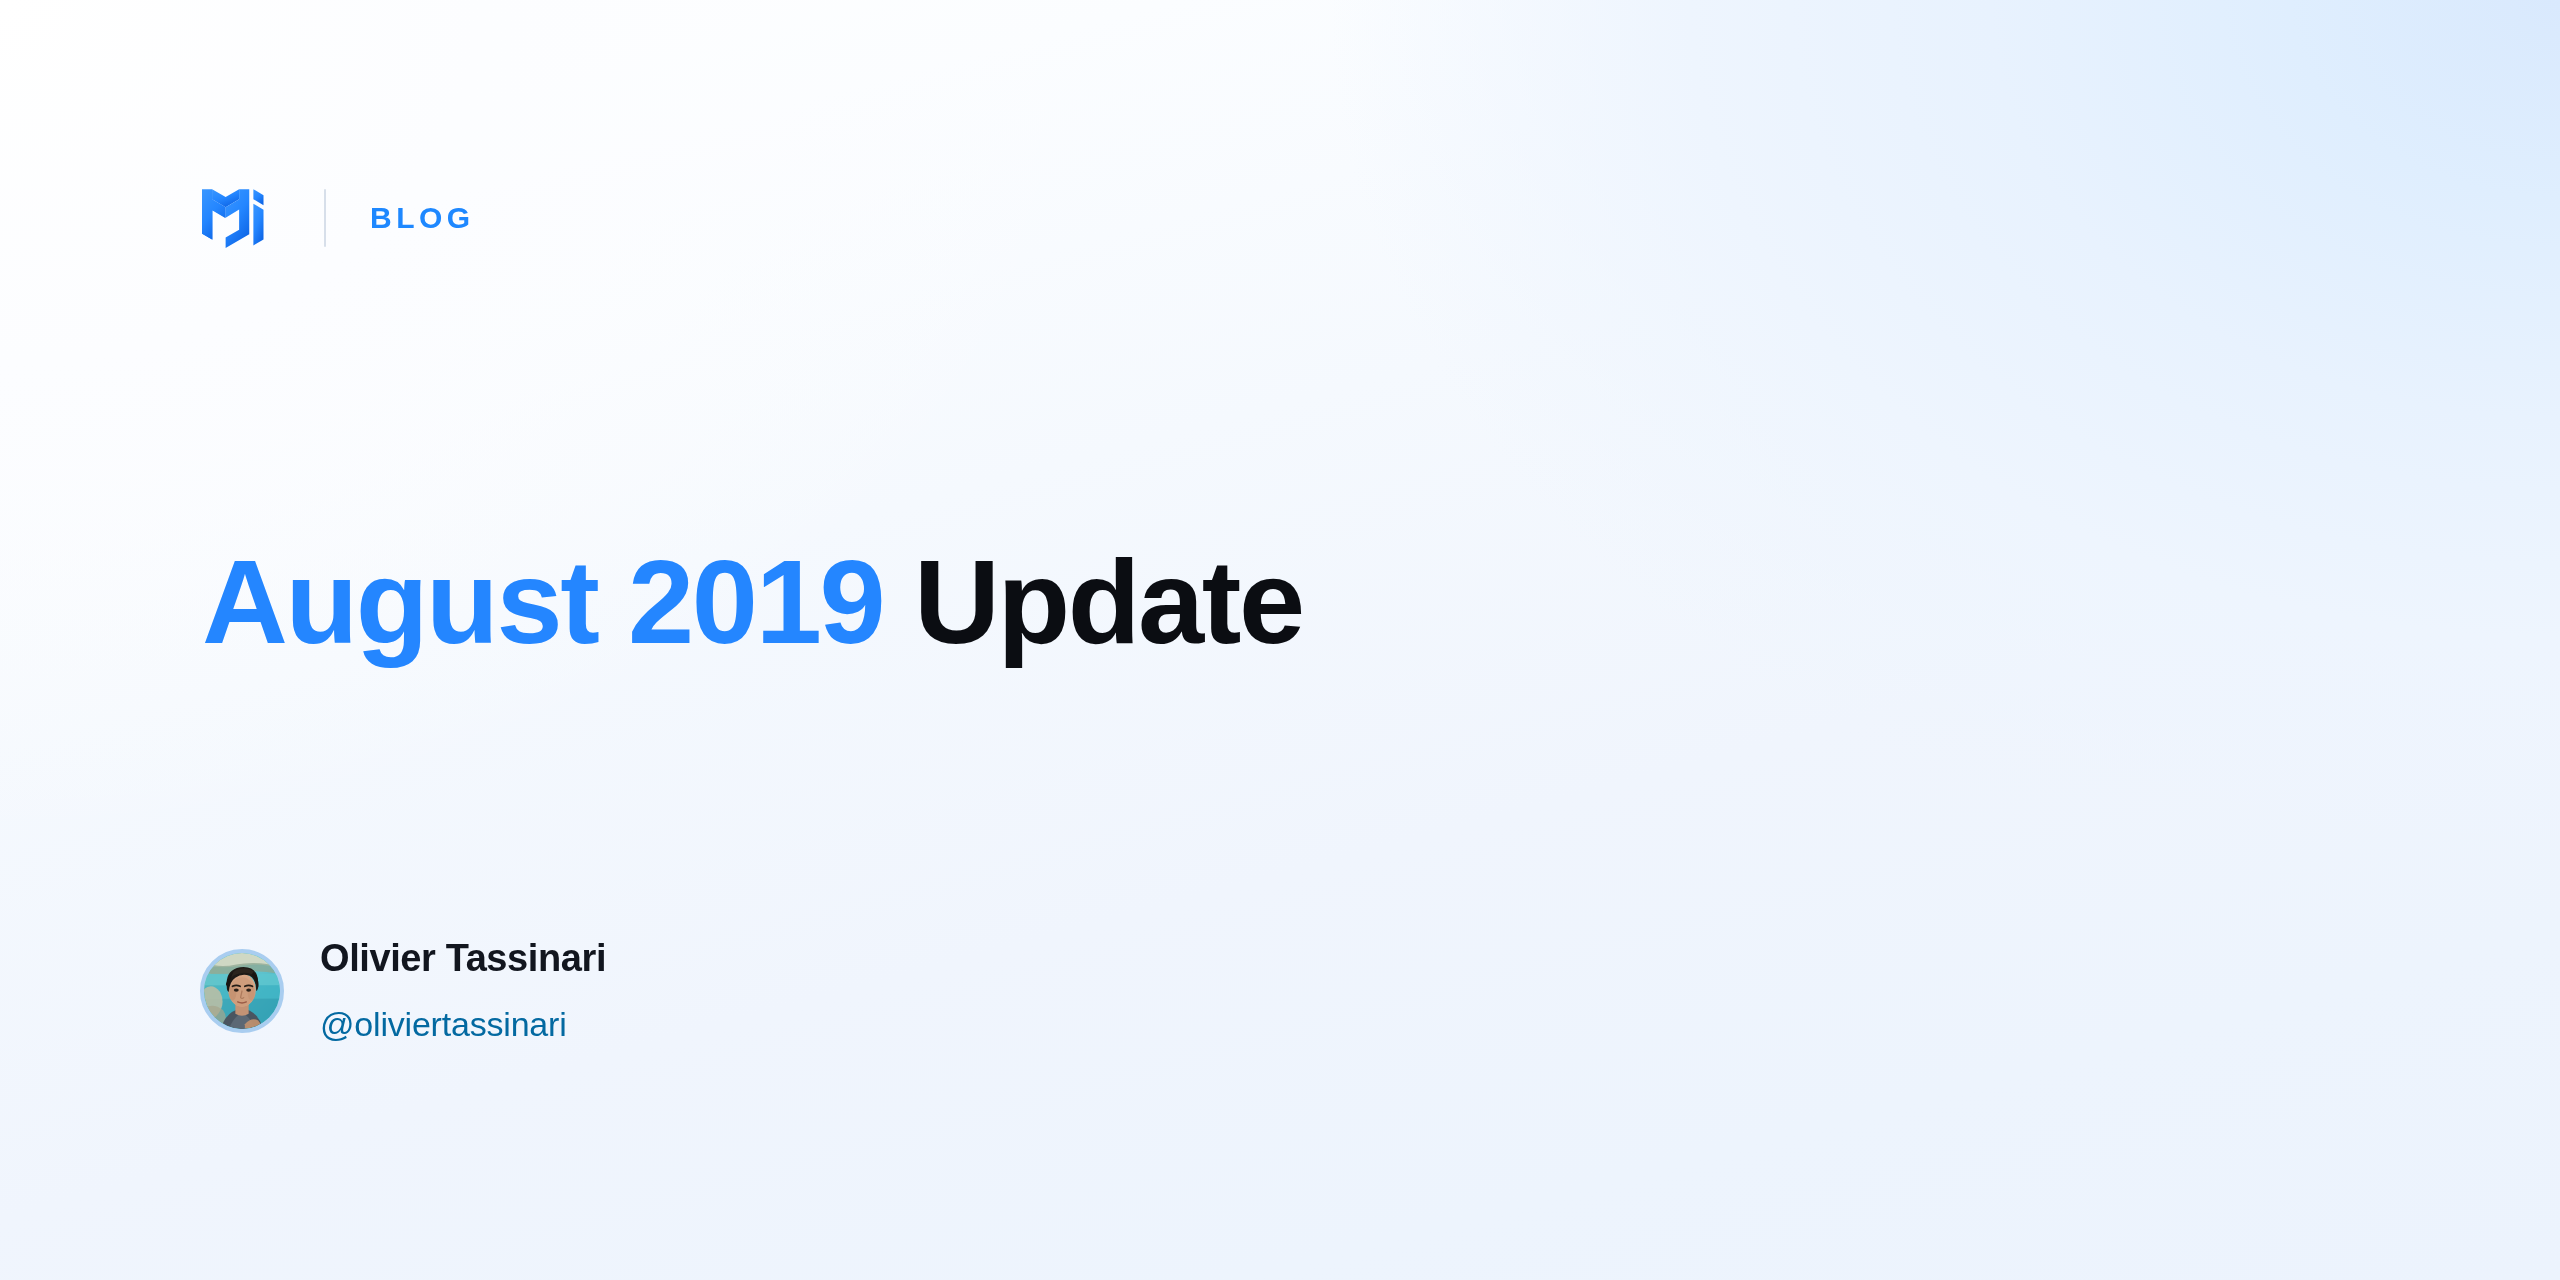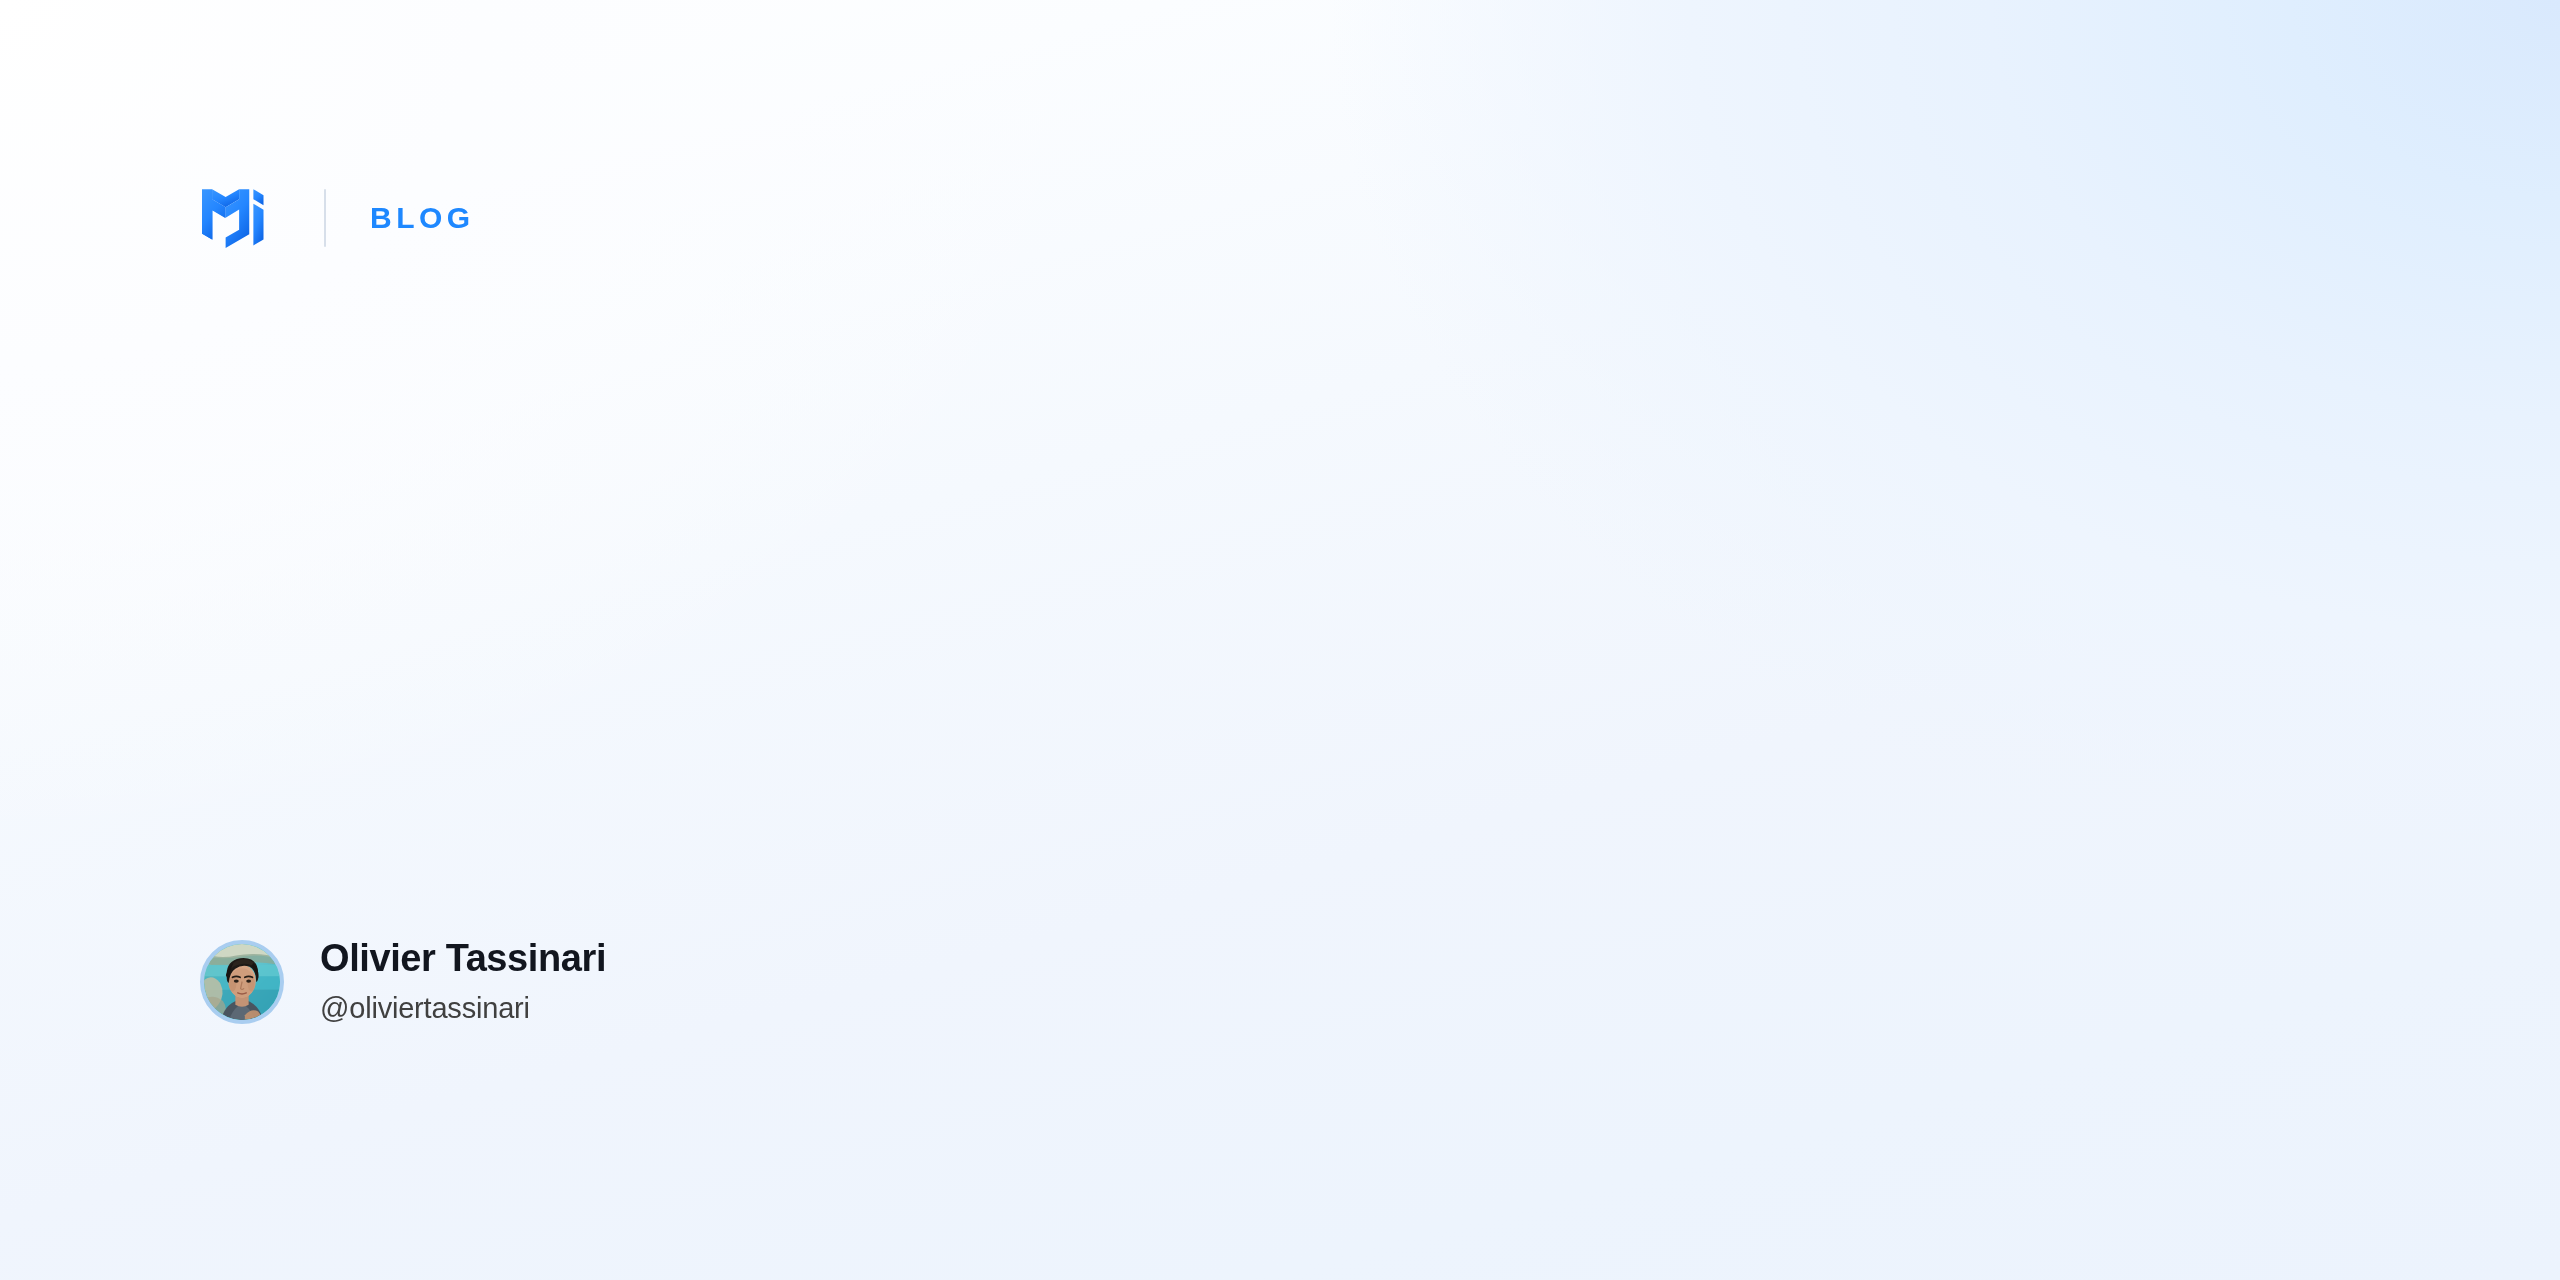--- a/index.html
+++ b/index.html
@@ -130,25 +130,25 @@
   .author-name {
     font-size: 38px;
     font-weight: 700;
     color: #12161f;
     line-height: 1.18;
     letter-spacing: -0.4px;
     white-space: nowrap;
   }
 
   .author-handle {
-    font-size: 29px;
+    font-size: 34px;
     font-weight: 400;
-    color: #404040;
+    color: #0369a1;
     line-height: 1.3;
-    margin-top: 9px;
+    margin-top: 21px;
     letter-spacing: -0.2px;
     white-space: nowrap;
     text-decoration: none;
   }
 </style>
 </head>
 <body>
 
 <div class="bg-canvas"></div>
 
@@ -182,20 +182,21 @@
         <path d="M68.5 23 L82 31 L82 62.5 L68.5 70.5 Z" fill="url(#muigrad)" opacity="0"></path>
         <path d="M68.5 22 L82 30 L82 69.5 L68.5 77.5 Z" fill="url(#muigrad)"></path>
       </svg>
     </span>
 
     <span class="brand-divider"></span>
 
     <span class="brand-label">BLOG</span>
   </div>
 
+  <h1 class="title"><span class="accent">August 2019</span><span class="rest"> Update</span></h1>
 
   <div class="author-row">
 
     <span class="avatar">
       <svg viewBox="0 0 80 80" xmlns="http://www.w3.org/2000/svg" aria-hidden="true">
         <defs>
           <clipPath id="avclip">
               <circle cx="40" cy="40" r="40"></circle>
             </clipPath>
           <linearGradient id="sky" x1="0" y1="0" x2="1" y2="1">

